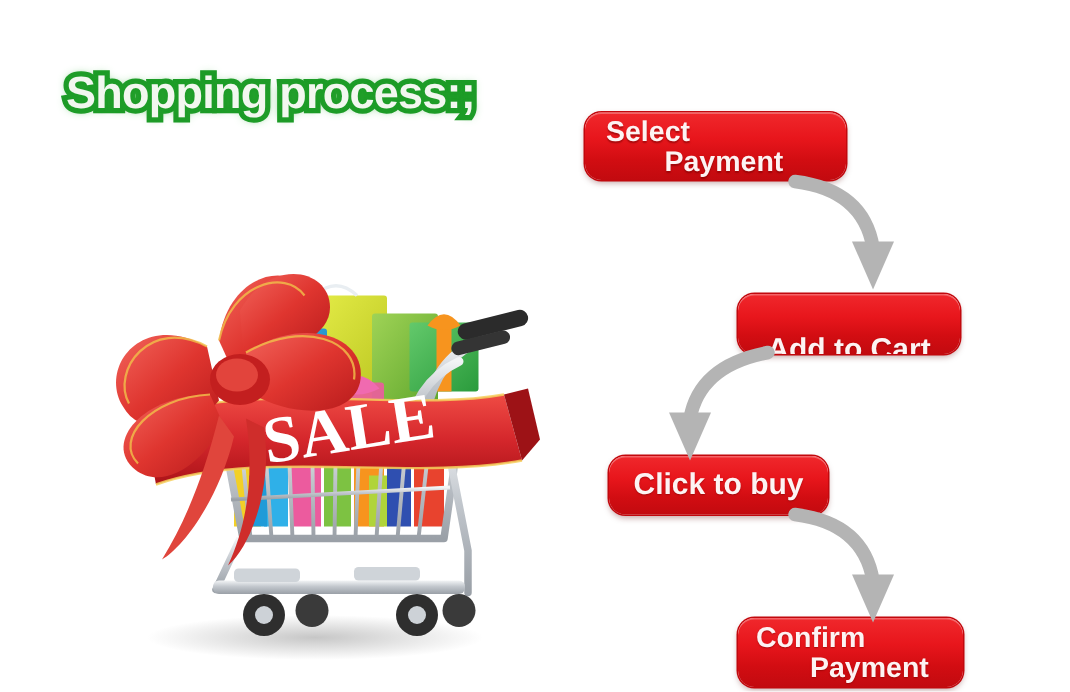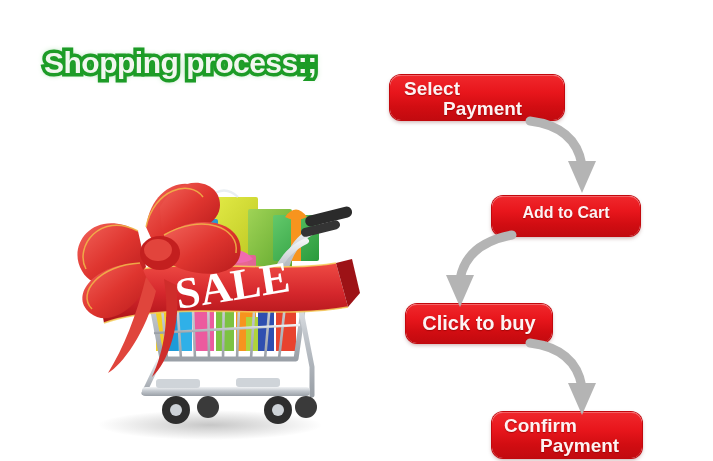--- a/index.html
+++ b/index.html
@@ -46,21 +46,21 @@
     position:absolute;
     white-space:nowrap;
     text-shadow:0 1px 1px rgba(120,0,0,.55);
   }
 
   #btn-select{left:390px;top:36px;width:174px;height:45px;}
   #btn-select .l1{left:14px;top:3px;font-size:19px;}
   #btn-select .l2{left:53px;top:23px;font-size:19px;}
 
   #btn-cart{left:492px;top:157px;width:148px;height:40px;}
-  #btn-cart .l1{left:0;top:8px;width:148px;text-align:center;font-size:16px;}
+  #btn-cart .l1{left:0;top:26px;width:148px;text-align:center;font-size:20px;}
 
   #btn-click{left:406px;top:265px;width:146px;height:39px;}
   #btn-click .l1{left:0;top:8px;width:146px;text-align:center;font-size:20px;}
 
   #btn-confirm{left:492px;top:373px;width:150px;height:46px;}
   #btn-confirm .l1{left:12px;top:3px;font-size:19px;}
   #btn-confirm .l2{left:48px;top:23px;font-size:19px;}
 
   
   .arrow-svg{position:absolute;overflow:visible;}

